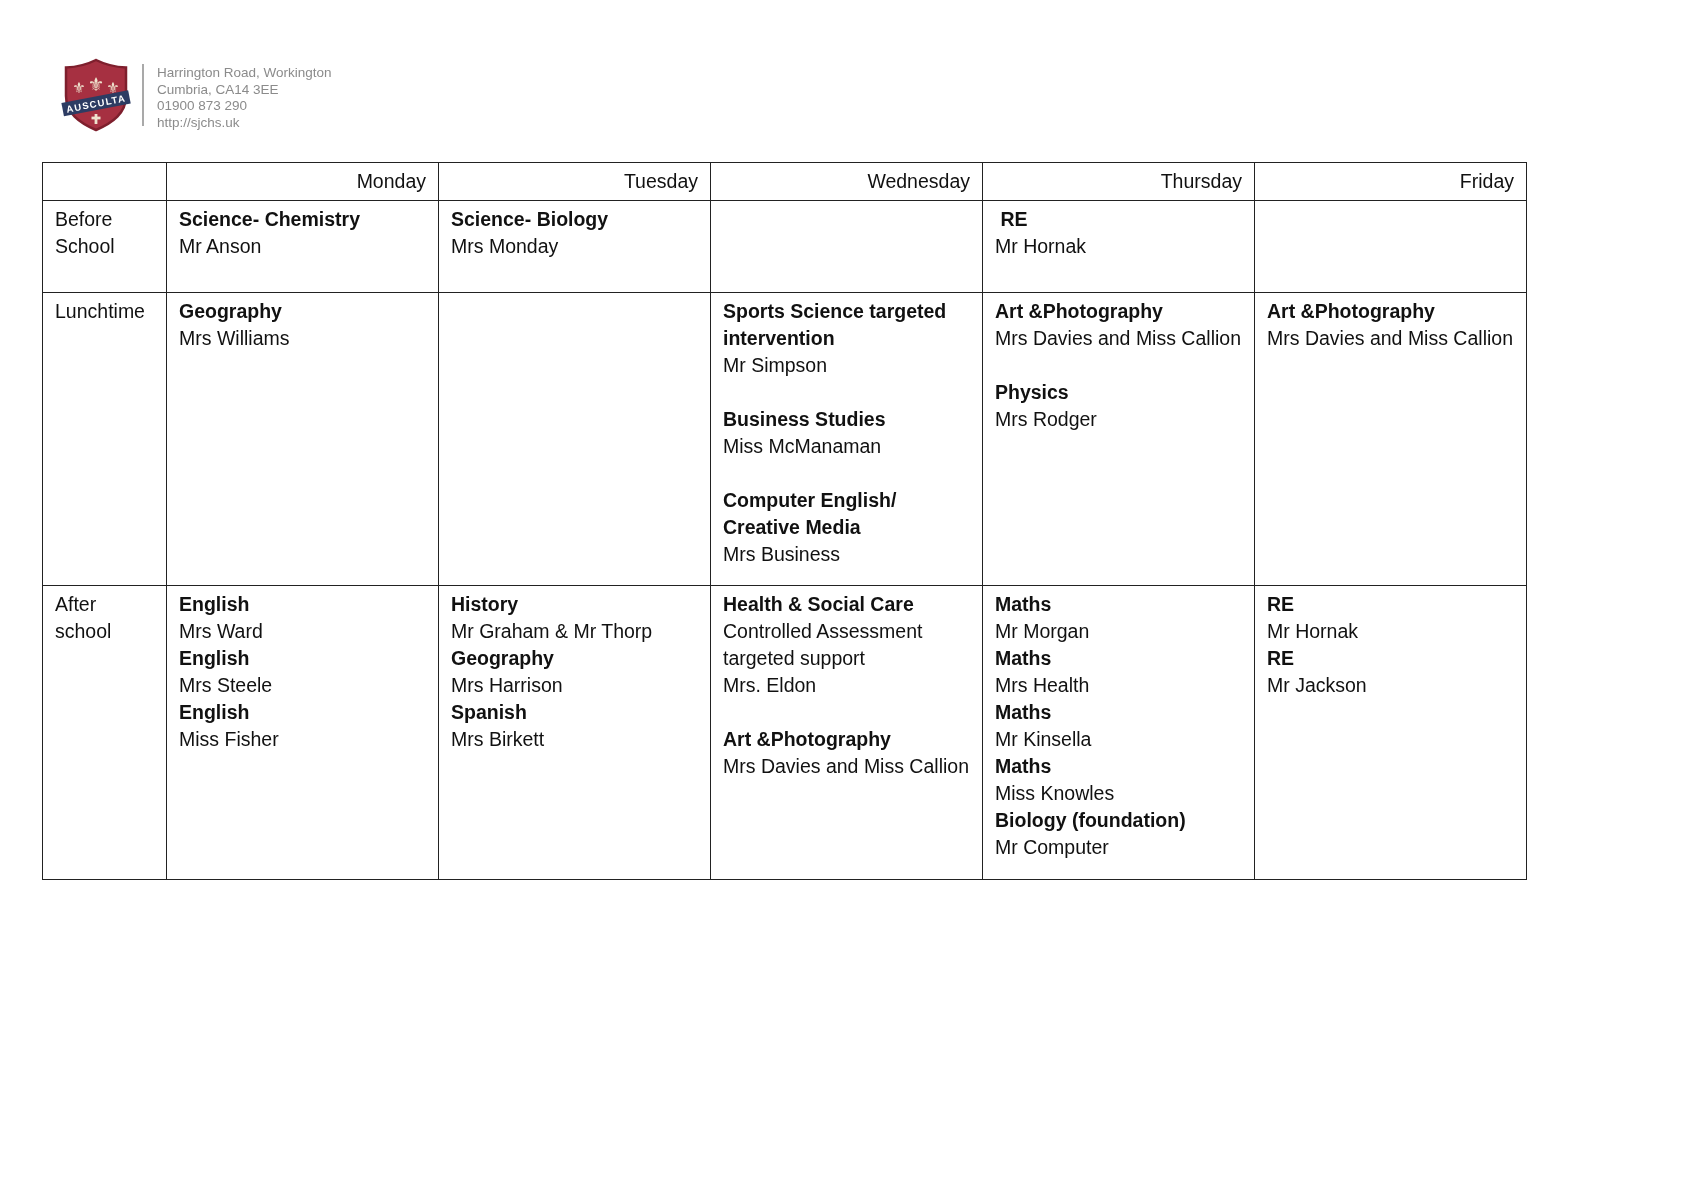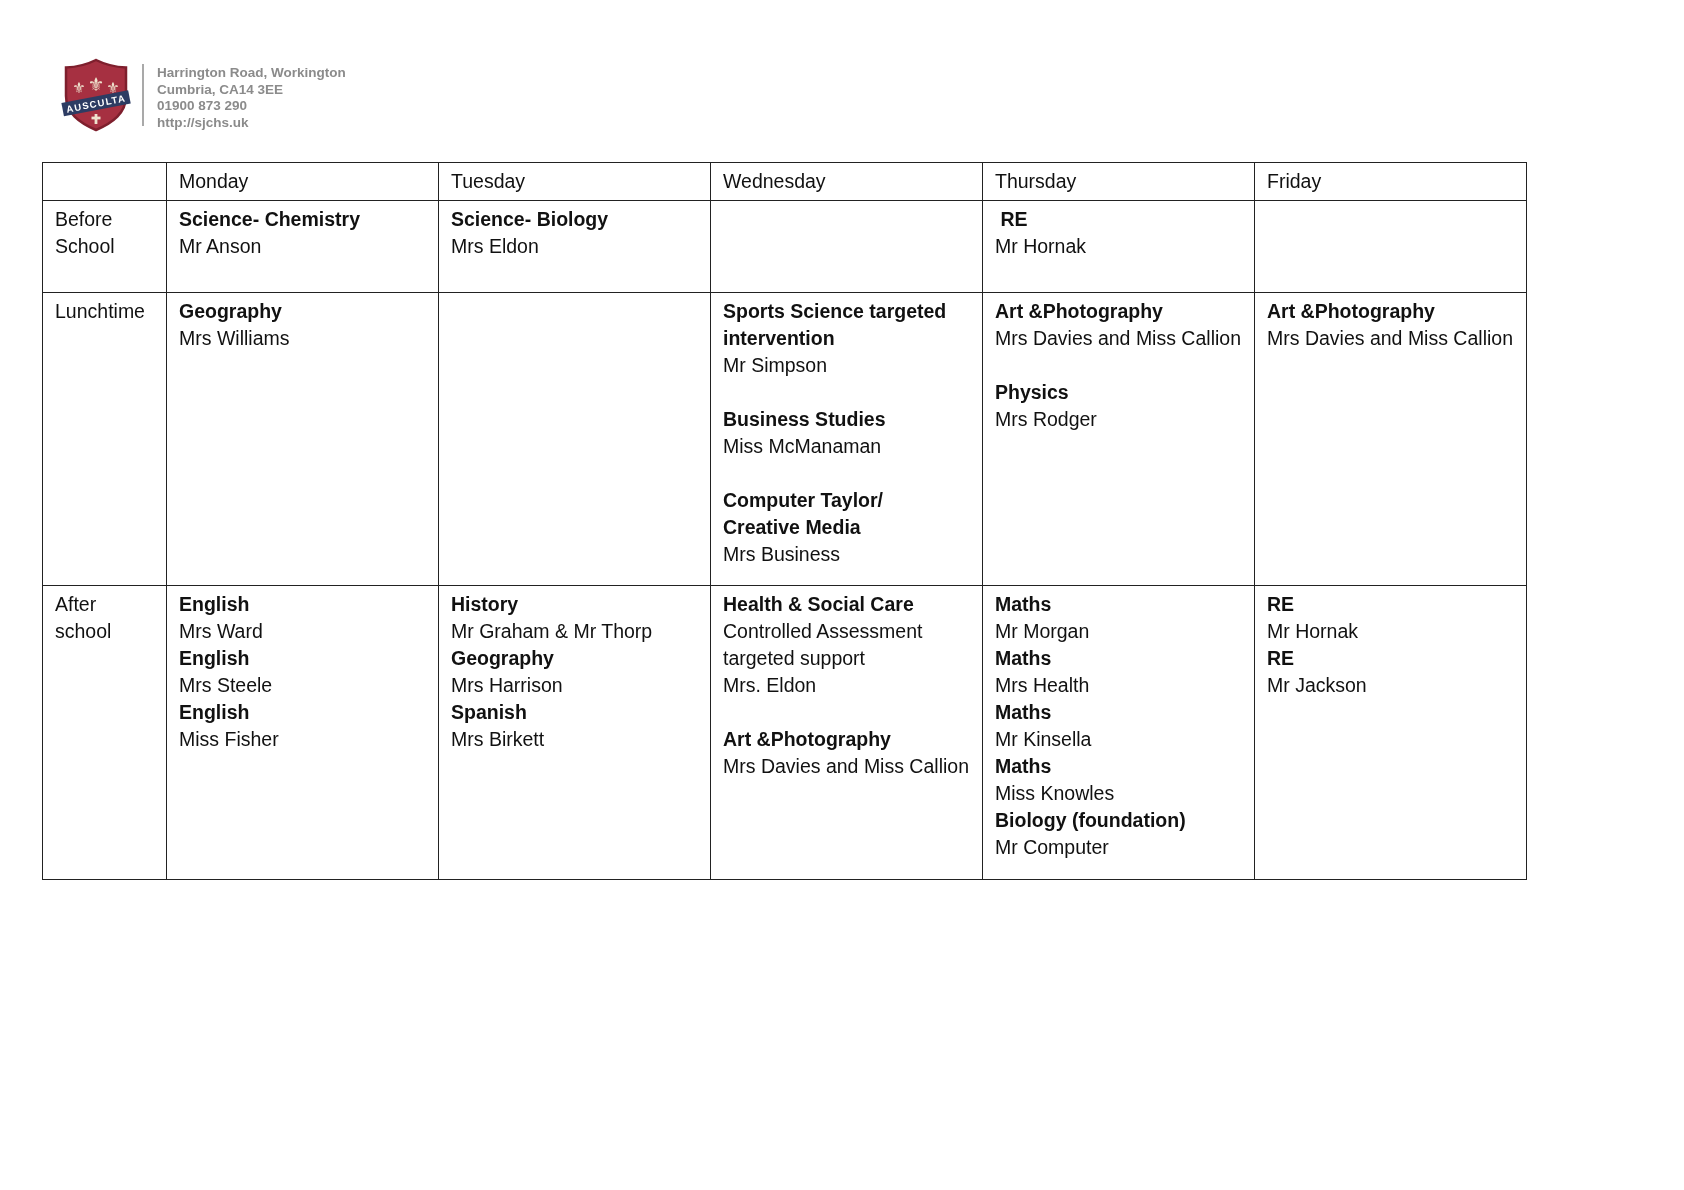--- a/index.html
+++ b/index.html
@@ -22,21 +22,21 @@
   .school-sub {
     font-size:13px; font-weight:bold; color:#b52c3b;
     letter-spacing:.6px; margin-top:3px; transform:scaleX(.92); transform-origin:left top;
   }
   .school-tagline {
     font-size:10.5px; font-weight:bold; color:#5f6f8f;
     letter-spacing:1.6px; margin-top:5px;
   }
   .v-divider { width:2px; height:62px; background:#a9a9a9; margin:6px 13px 0 10px; flex:0 0 auto; }
   .address-block {
-    padding-top:7px; font-size:13.5px; font-weight:bold; color:#8b8b8b;
+    padding-top:7px; font-size:13.5px; font-weight:normal; color:#8b8b8b;
     line-height:16.5px; white-space:nowrap;
   }
 
   
   .doc-title {
     position:absolute; left:562px; top:92px; margin:0;
     font-size:27px; font-weight:normal; color:#1a1a1a;
     text-decoration:underline; text-decoration-thickness:2px; text-underline-offset:5px;
     white-space:nowrap;
   }
@@ -44,21 +44,21 @@
   
   table.tt {
     position:absolute; left:42px; top:162px;
     width:1484px; border-collapse:collapse; table-layout:fixed;
   }
   table.tt td {
     border:1px solid #222; vertical-align:top;
     padding:5px 12px; font-size:19.5px; line-height:27px; color:#111;
     overflow:hidden;
   }
-  td.day-head { text-align:left; font-size:20.5px; padding:1px 4px; }
+  td.day-head { text-align:right; font-size:20.5px; padding:1px 4px; }
   td.corner { padding:1px 4px; }
   .line { white-space:pre-wrap; }
   .line.b { font-weight:bold; }
 </style>
 </head>
 <body>
 
 <div class="page">
 
   <header class="masthead">
@@ -110,21 +110,21 @@
           <td class="day-head">Friday</td>
         </tr>
         <tr style="height: 92px;">
           <td>Before School</td>
           <td>
             <div class="line b">Science- Chemistry</div>
             <div class="line">Mr Anson</div>
           </td>
           <td>
             <div class="line b">Science- Biology</div>
-            <div class="line">Mrs Eldon</div>
+            <div class="line">Mrs Monday</div>
           </td>
           <td></td>
           <td>
             <div class="line b"> RE</div>
             <div class="line">Mr Hornak</div>
           </td>
           <td></td>
         </tr>
         <tr style="height: 293px;">
           <td>Lunchtime</td>
@@ -134,21 +134,21 @@
           </td>
           <td></td>
           <td>
             <div class="line b">Sports Science targeted</div>
             <div class="line b">intervention</div>
             <div class="line">Mr Simpson</div>
             <div class="line">&nbsp;</div>
             <div class="line b">Business Studies</div>
             <div class="line">Miss McManaman</div>
             <div class="line">&nbsp;</div>
-            <div class="line b">Computer Taylor/</div>
+            <div class="line b">Computer English/</div>
             <div class="line b">Creative Media</div>
             <div class="line">Mrs Business</div>
           </td>
           <td>
             <div class="line b">Art &amp;Photography</div>
             <div class="line">Mrs Davies and Miss Callion</div>
             <div class="line">&nbsp;</div>
             <div class="line b">Physics</div>
             <div class="line">Mrs Rodger</div>
           </td>

